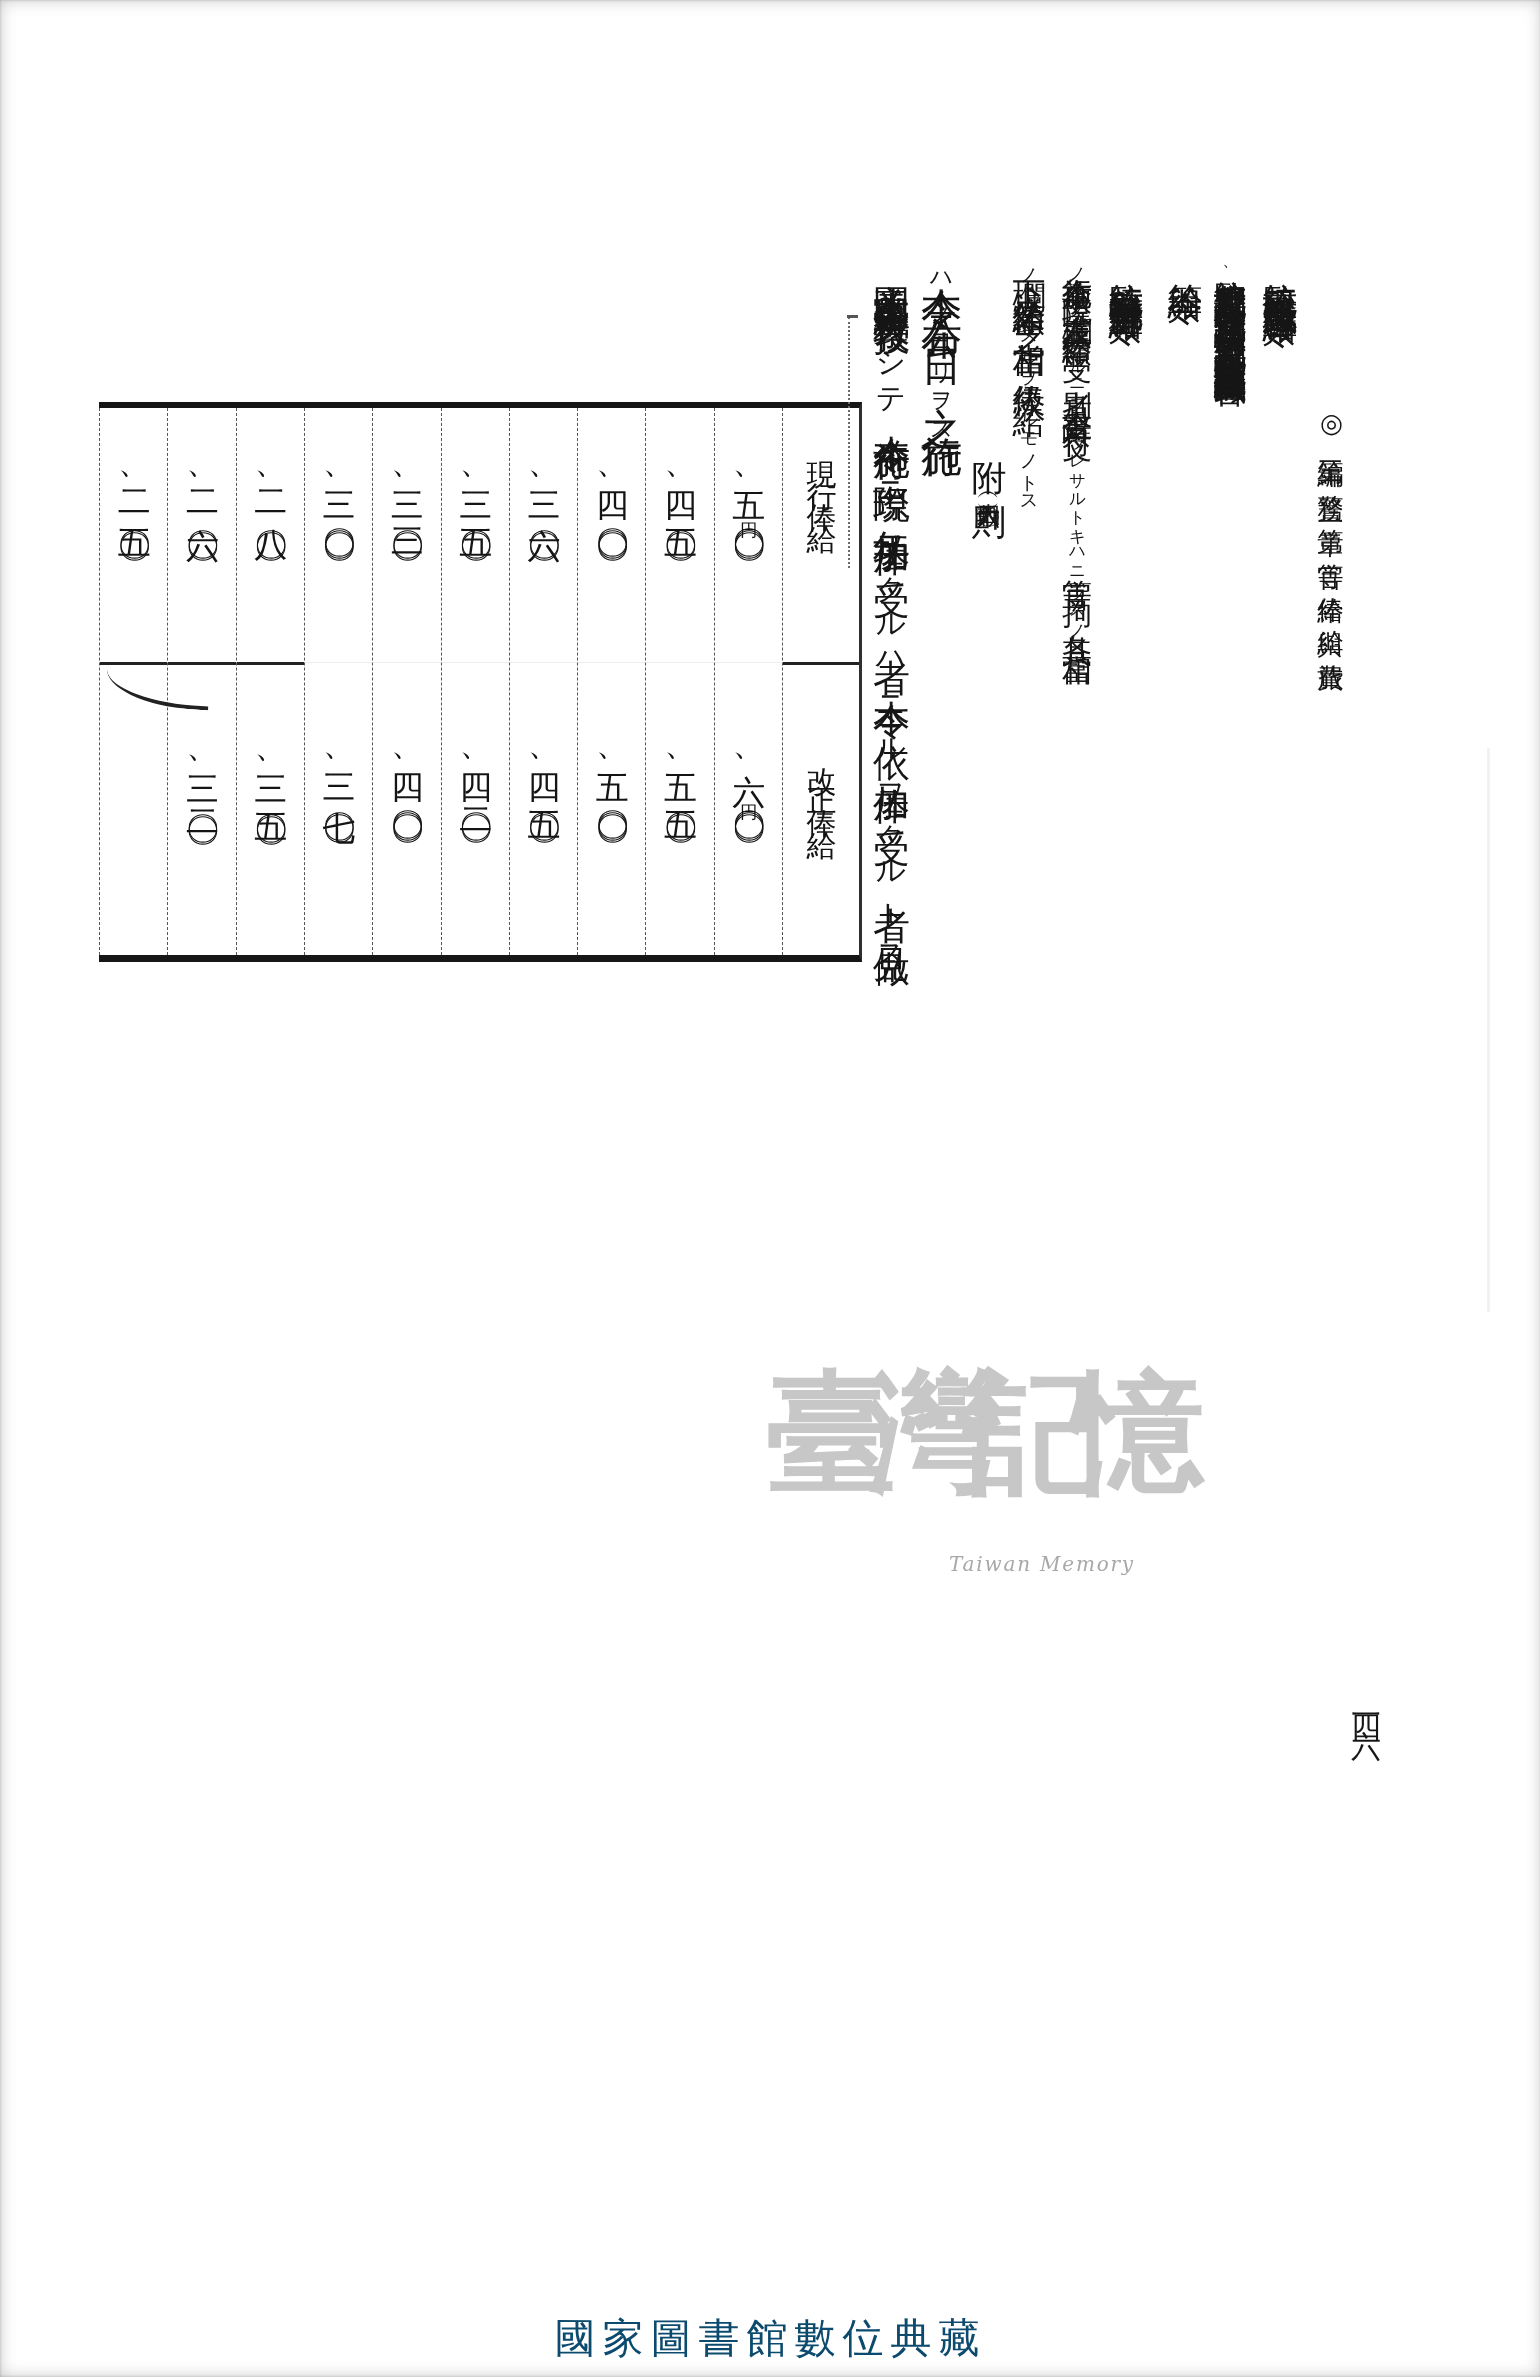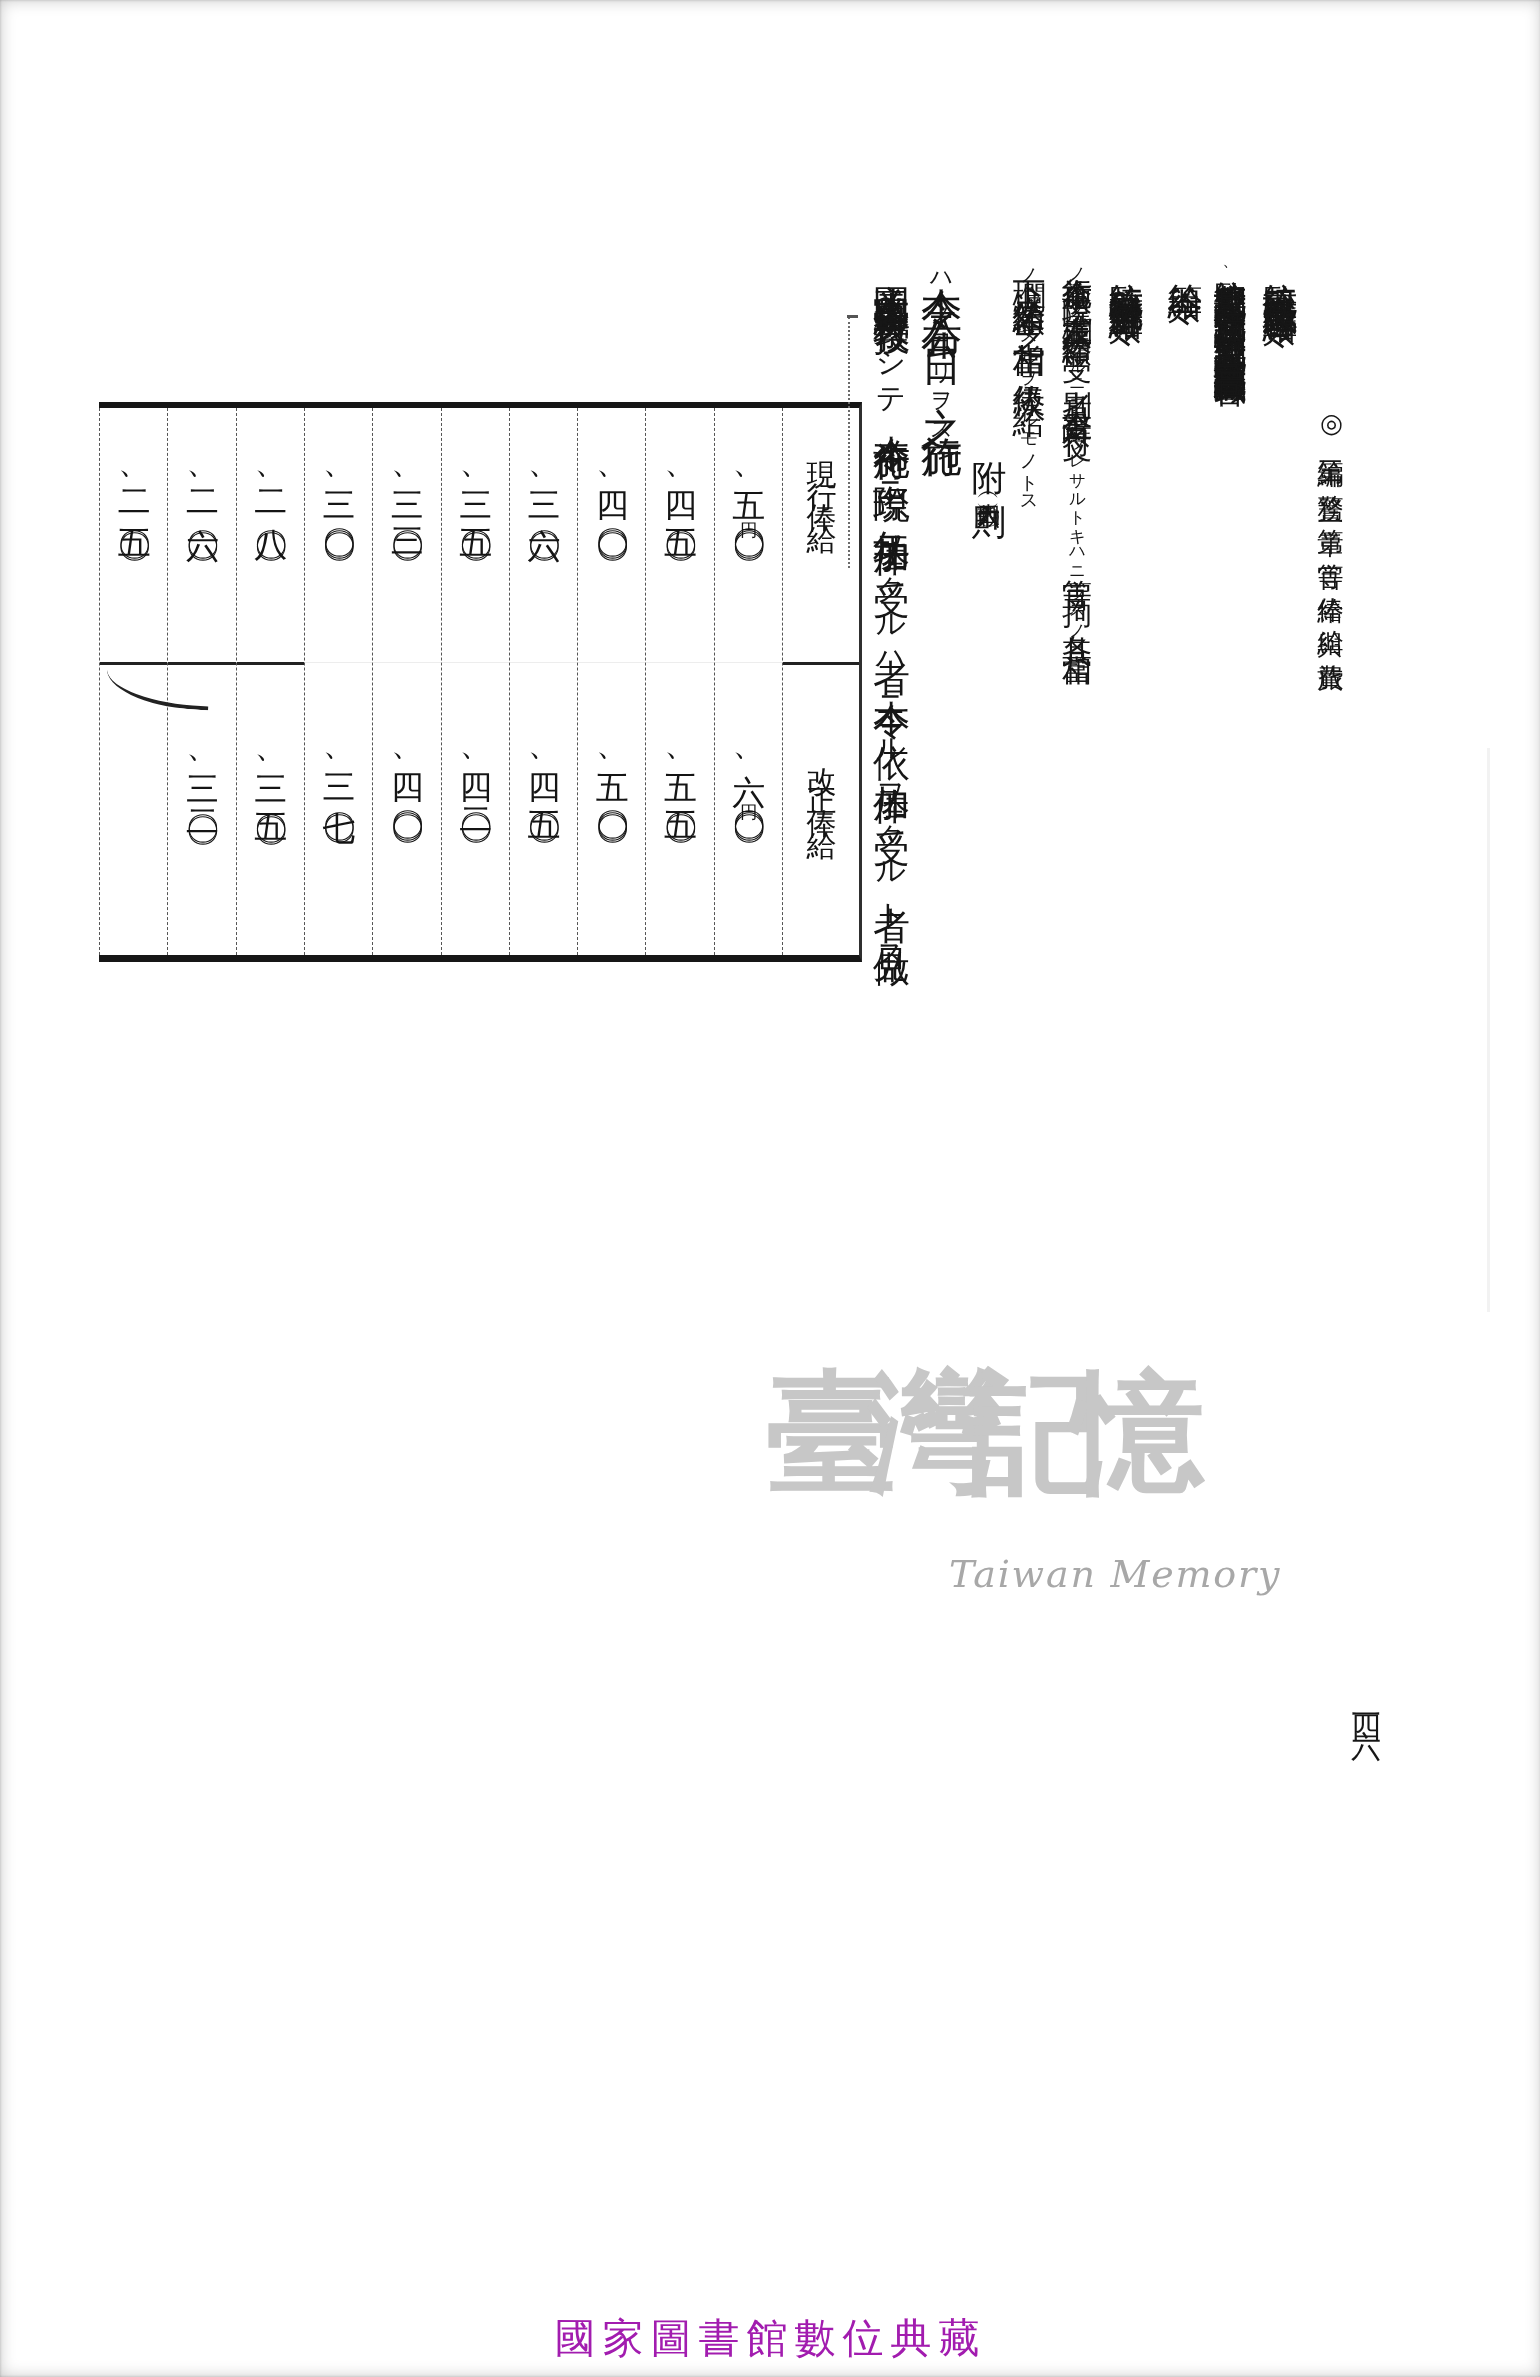--- a/index.html
+++ b/index.html
@@ -84,27 +84,27 @@
   
   .wm-cjk{
     position:absolute; left:741px; top:1345px; width:458px;
     font-size:132px; font-weight:bold; letter-spacing:-30px;
     color:#9f9f9f; opacity:.58; white-space:nowrap;
     font-family:"DejaVu Serif","Liberation Serif",serif;
     text-align:center;
   }
   .wm-latin{
     position:absolute; left:949px; top:1552px;
-    font-size:38px; font-style:italic; color:#a8a8a8; letter-spacing:1.8px;
+    font-size:20px; font-style:italic; color:#a8a8a8; letter-spacing:1.8px;
     font-family:"DejaVu Serif","Liberation Serif",serif;
   }
   
   .footer{
     position:absolute; left:0; top:2311px; width:1541px; text-align:center;
-    font-size:41px; letter-spacing:7px; color:#a21caf;
+    font-size:41px; letter-spacing:7px; color:#0c4a6e;
     font-family:Liberation Mono, monospace;
   }
 </style>
 </head>
 <body>
 
 <div id="page">
 
   <div class="vcol pillar" style="left:1314px; top:407px;">◎第三編 警務 第一章 官等 俸給 給與 旅費</div>
 

